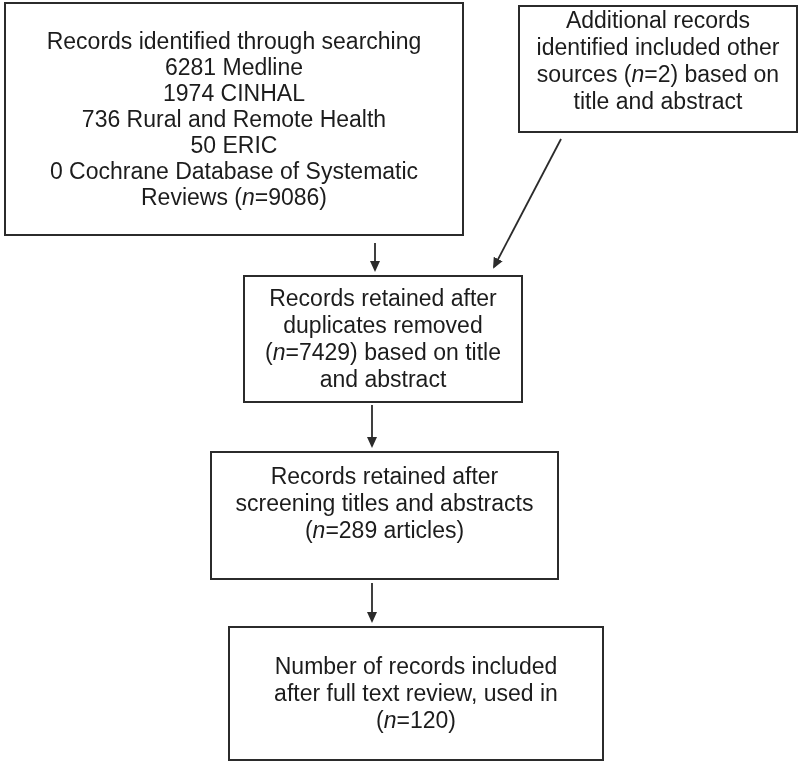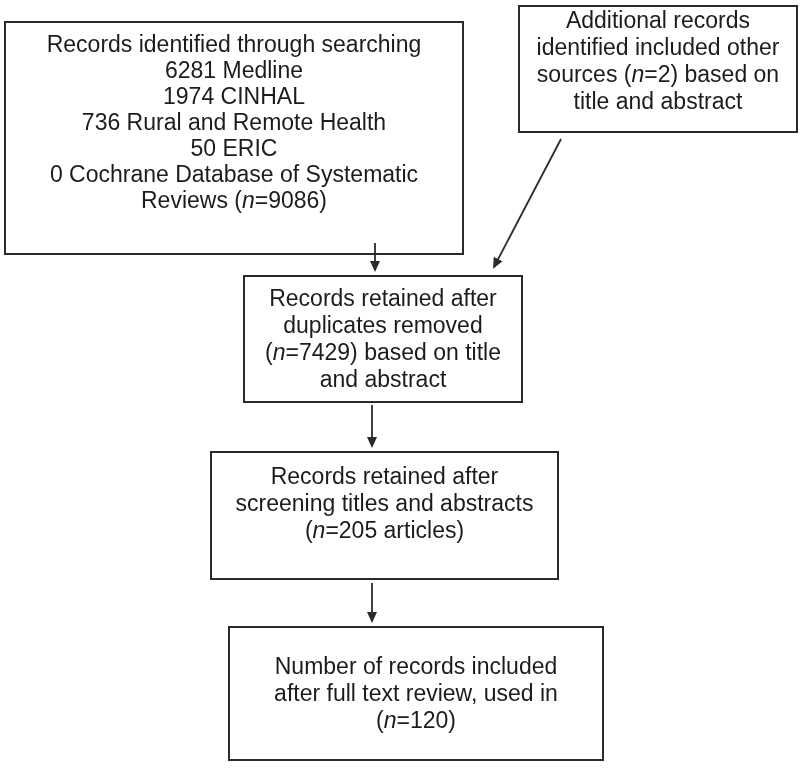--- a/index.html
+++ b/index.html
@@ -32,22 +32,22 @@
     width: 100%;
   }
   .flow-box .line {
     white-space: nowrap;
   }
   .flow-box i {
     font-style: italic;
   }
   
   #box-records-identified {
-    left: 4px; top: 21px; width: 460px; height: 234px;
-    justify-content: flex-start; padding-top: 8px;
+    left: 4px; top: 2px; width: 460px; height: 234px;
+    justify-content: flex-start; padding-top: 24px;
   }
   #box-additional-records {
     left: 518px; top: 5px; width: 280px; height: 128px;
     justify-content: flex-start; line-height: 27px;
   }
   #box-duplicates-removed {
     left: 243px; top: 275px; width: 280px; height: 128px;
     justify-content: center; line-height: 27px;
   }
   #box-screening {
@@ -101,21 +101,21 @@
         <div class="line"><span>duplicates removed</span></div>
         <div class="line"><span>(</span><i>n</i><span>=7429) based on title</span></div>
         <div class="line"><span>and abstract</span></div>
       </div>
   </div>
 
   <div class="flow-box" id="box-screening">
     <div class="box-lines">
         <div class="line"><span>Records retained after</span></div>
         <div class="line"><span>screening titles and abstracts</span></div>
-        <div class="line"><span>(</span><i>n</i><span>=205 articles)</span></div>
+        <div class="line"><span>(</span><i>n</i><span>=289 articles)</span></div>
       </div>
   </div>
 
   <div class="flow-box" id="box-included">
     <div class="box-lines">
         <div class="line"><span>Number of records included</span></div>
         <div class="line"><span>after full text review, used in</span></div>
         <div class="line"><span>(</span><i>n</i><span>=120)</span></div>
       </div>
   </div>

